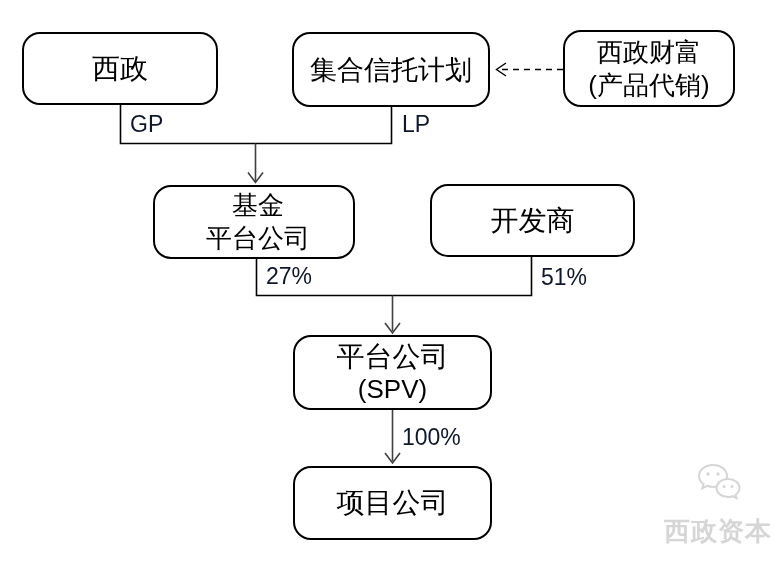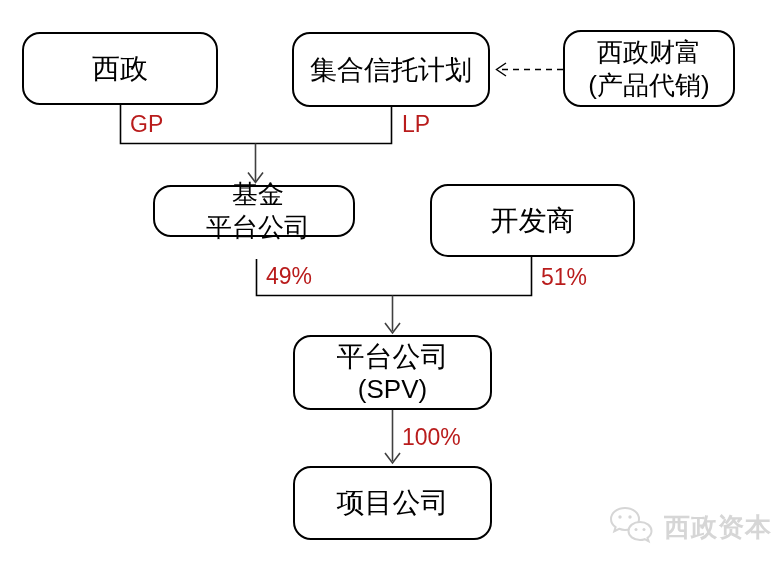--- a/index.html
+++ b/index.html
@@ -30,32 +30,33 @@
     justify-content: center;
     text-align: center;
     color: #000000;
     z-index: 2;
   }
   .node .l1 { font-size: 28px; line-height: 34px; white-space: nowrap; }
   .node .l2a { font-size: 26px; line-height: 33px; white-space: nowrap; }
   .edge-label {
     position: absolute;
     font-size: 23px;
-    color: #b91c1c;
+    color: #0f172a;
     white-space: nowrap;
     z-index: 3;
   }
   .watermark {
     position: absolute;
     right: 12px;
     bottom: 12px;
     display: flex;
     align-items: center;
     gap: 8px;
     z-index: 1;
+    flex-direction: column;
   }
   .watermark .wm-text {
     font-size: 26px;
     font-weight: bold;
     letter-spacing: 1px;
     color: #d6d6d6;
     white-space: nowrap;
   }
 </style>
 </head>
@@ -86,41 +87,41 @@
 
   <div class="node" style="left:292px; top:32px; width:198px; height:75px;">
     <span class="l1" style="font-size:27px">集合信托计划</span>
   </div>
 
   <div class="node" style="left:563px; top:30px; width:172px; height:77px;">
     <span class="l2a">西政财富</span>
     <span class="l2a">(产品代销)</span>
   </div>
 
-  <div class="node" style="left:153px; top:185px; width:202px; height:52px;padding-left:8px;">
+  <div class="node" style="left:153px; top:185px; width:202px; height:74px;padding-left:8px;">
     <span class="l2a">基金</span>
     <span class="l2a">平台公司</span>
   </div>
 
   <div class="node" style="left:430px; top:184px; width:205px; height:73px;">
     <span class="l1">开发商</span>
   </div>
 
   <div class="node" style="left:293px; top:466px; width:199px; height:74px;">
     <span class="l1">项目公司</span>
   </div>
 
   <div class="node" style="left:293px; top:335px; width:199px; height:75px;">
     <span class="l2a" style="font-size:28px">平台公司</span>
     <span class="l2a" style="font-size:26px">(SPV)</span>
   </div>
 
   <div class="edge-label" style="left:130px; top:111px;">GP</div>
   <div class="edge-label" style="left:402px; top:111px;">LP</div>
-  <div class="edge-label" style="left:266px; top:263px;">49%</div>
+  <div class="edge-label" style="left:266px; top:263px;">27%</div>
   <div class="edge-label" style="left:541px; top:264px;">51%</div>
   <div class="edge-label" style="left:402px; top:424px;">100%</div>
 
   <div class="watermark">
     <svg width="52" height="44" viewBox="0 0 52 44">
       <g fill="none" stroke="#d6d6d6" stroke-width="2">
         <path d="M21,3 C13,3 7,8 7,14 C7,17.4 8.8,20.2 11.6,22.1 L10.3,26.2 L15.2,23.8 C17,24.5 19,24.9 21,24.9 C29,24.9 35,20 35,14 C35,8 29,3 21,3 Z" fill="#ffffff"></path>
         <path d="M36,17 C29.5,17 24.5,21 24.5,26 C24.5,31 29.5,35 36,35 C37.6,35 39.2,34.7 40.6,34.2 L44.6,36.2 L43.5,32.8 C45.8,31.2 47.5,28.8 47.5,26 C47.5,21 42.5,17 36,17 Z" fill="#ffffff"></path>
       </g>
       <g fill="#d6d6d6">

